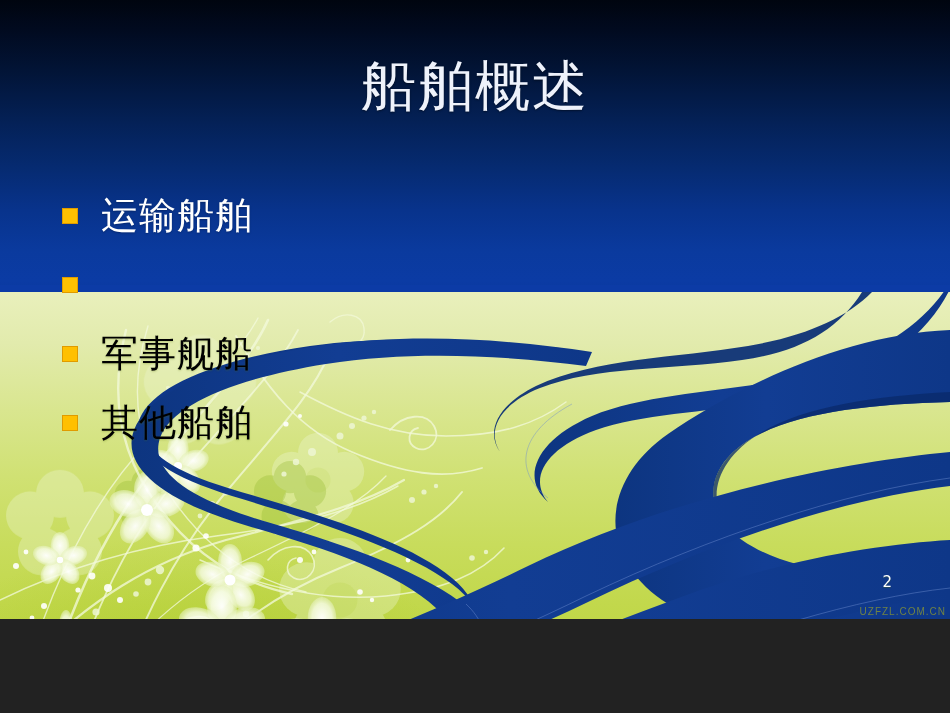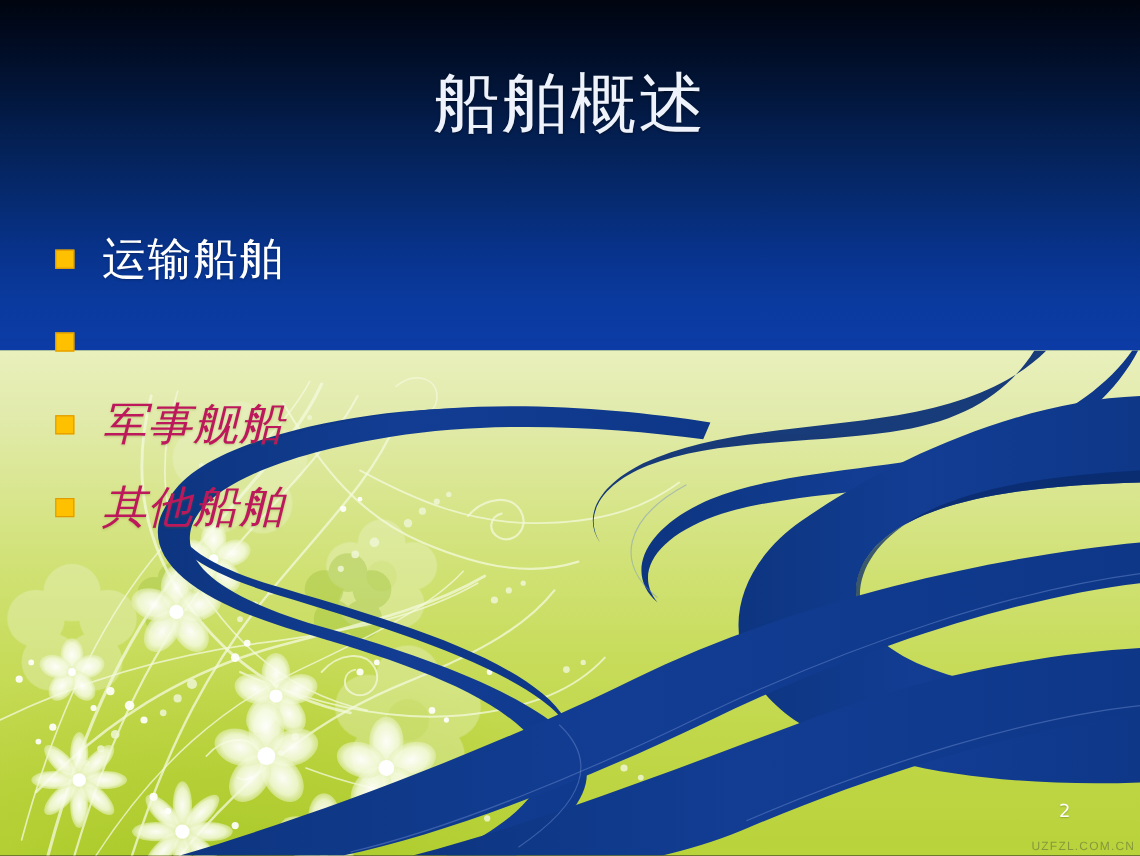--- a/index.html
+++ b/index.html
@@ -4,21 +4,21 @@
 <title>船舶概述</title>
 <style>
   html, body {
     margin: 0;
     padding: 0;
     background: #222;
   }
   #slide {
     position: relative;
     width: 950px;
-    height: 713px;
+    height: 619px;
     overflow: hidden;
     font-family: "DejaVu Sans", "Liberation Sans", sans-serif;
     background: #b9d63c;
     user-select: none;
   }
 
   
   #blue-band {
     position: absolute;
     left: 0; top: 0;
@@ -88,21 +88,21 @@
     letter-spacing: 2px;
     color: #eef2fb;
     font-weight: normal;
     text-shadow: 0 1px 2px rgba(0,0,0,0.45);
     white-space: nowrap;
   }
 
   
   #bullets {
     position: absolute;
-    left: 46px; top: 181px;
+    left: 62px; top: 181px;
     width: 420px;
   }
   .bullet-row {
     position: relative;
     height: 69px;
     display: flex;
     align-items: center;
   }
   .bullet-marker {
     width: 16px;
@@ -115,23 +115,22 @@
   }
   .bullet-text {
     font-size: 37px;
     line-height: 44px;
     color: #ffffff;
     letter-spacing: 1px;
     white-space: nowrap;
     text-shadow: 0 1px 2px rgba(0,0,0,0.25);
   }
   .bullet-row.on-green .bullet-text {
-    color: #be185d;
+    color: #000000;
     text-shadow: 0 1px 2px rgba(90,120,10,0.30);
-    font-style: italic;
   }
 
   
   #page-number {
     position: absolute;
     right: 58px;
     bottom: 28px;
     font-size: 15px;
     color: #ffffff;
     text-shadow: 0 1px 1px rgba(80,110,10,0.4);

